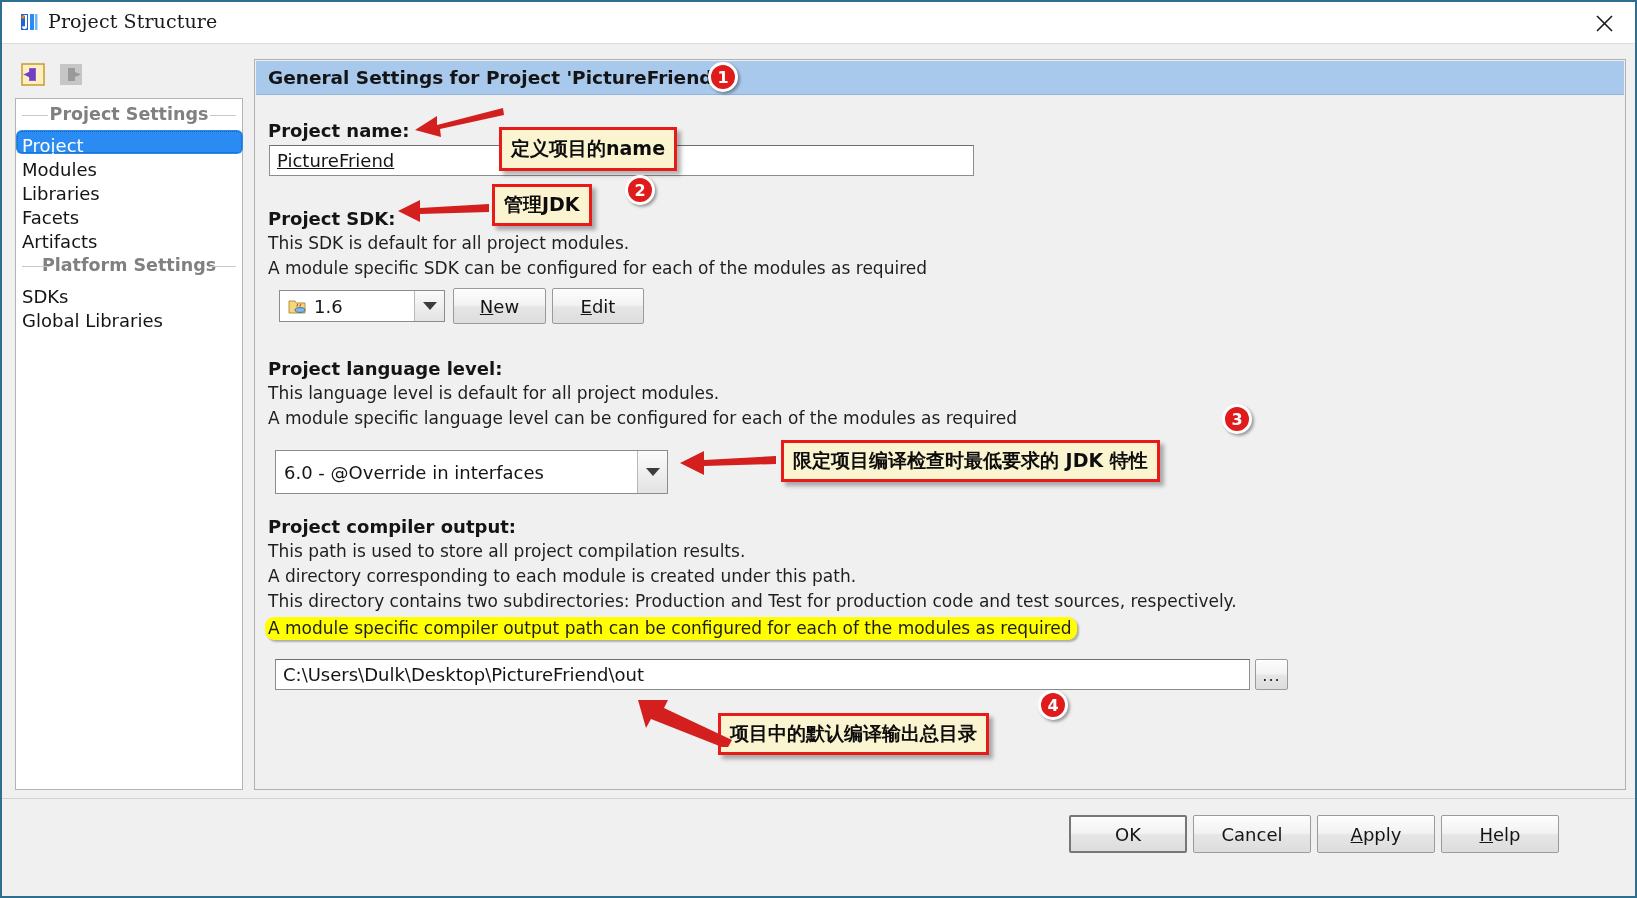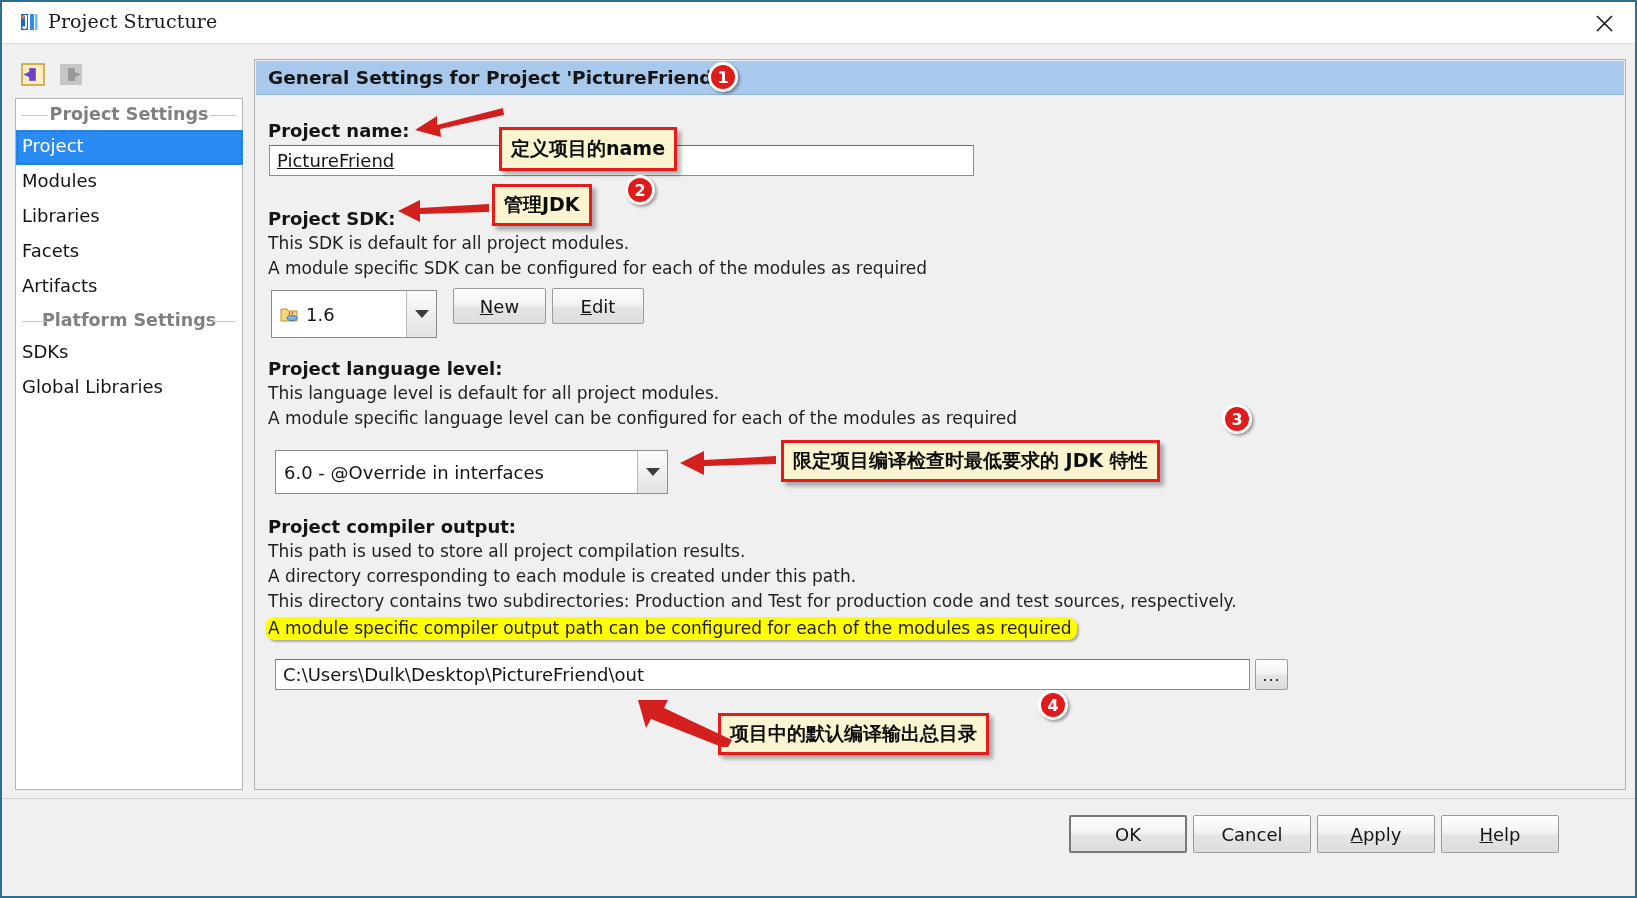--- a/index.html
+++ b/index.html
@@ -65,25 +65,25 @@
     font-family: "DejaVu Sans", "Liberation Sans", sans-serif;
   }
   .group-head::before, .group-head::after {
     content: ""; position: absolute; top: 16px;
     height: 1px; background: #c8c8c8;
   }
   .group-head::before { left: 6px; width: 26px; }
   .group-head::after  { right: 6px; width: 26px; }
 
   .nav-item {
-    height: 35px; line-height: 32px;
+    height: 24px; line-height: 32px;
     padding-left: 6px;
     font-size: 18px; color: #141414;
     font-family: "DejaVu Sans", "Liberation Sans", sans-serif;
-    cursor: default; white-space: nowrap;
+    cursor: default; white-space: nowrap; border-radius: 6px;
   }
   .nav-item.selected {
     background: #2a8bf2; color: #ffffff;
     outline: 1px dotted #1a5fa8; outline-offset: -2px;
     margin-right: -1px;
   }
 
   
   .main-panel {
     position: absolute; left: 252px; top: 57px;
@@ -268,21 +268,21 @@
 
     <div class="panel-header">General Settings for Project 'PictureFriend'</div>
 
     <div class="lbl-bold" style="left:13px; top:60px;">Project name:</div>
     <div class="txt-input" style="left:14px; top:85px; width:705px; height:31px;text-decoration:underline;">PictureFriend</div>
 
     <div class="lbl-bold" style="left:13px; top:148px;">Project SDK:</div>
     <div class="lbl-desc" style="left:13px; top:173px;">This SDK is default for all project modules.</div>
     <div class="lbl-desc" style="left:13px; top:198px;">A module specific SDK can be configured for each of the modules as required</div>
 
-    <div class="combo" style="left:16px; top:230px; width:166px; height:48px;align-items:center;">
+    <div class="combo" style="left:24px; top:230px; width:166px; height:32px;align-items:center;">
       <span class="cval">
         <span style="display:flex;">
           <svg width="19" height="17" viewBox="0 0 19 17">
             <path d="M1 3 L7 3 L8.3 5 L17 5 L17 15 L1 15 Z" fill="#f5d77a" stroke="#b8903a" stroke-width="1"></path>
             <ellipse cx="12" cy="12" rx="5" ry="2.4" fill="#7fb8e8" stroke="#2d6fa8" stroke-width=".9"></ellipse>
             <path d="M9 8.5 Q9 7 10 6.2 M12 8.5 Q12 7 13 6.2" stroke="#d03030" stroke-width="1.1" fill="none"></path>
           </svg>
         </span>
         <span>1.6</span>
       </span>

